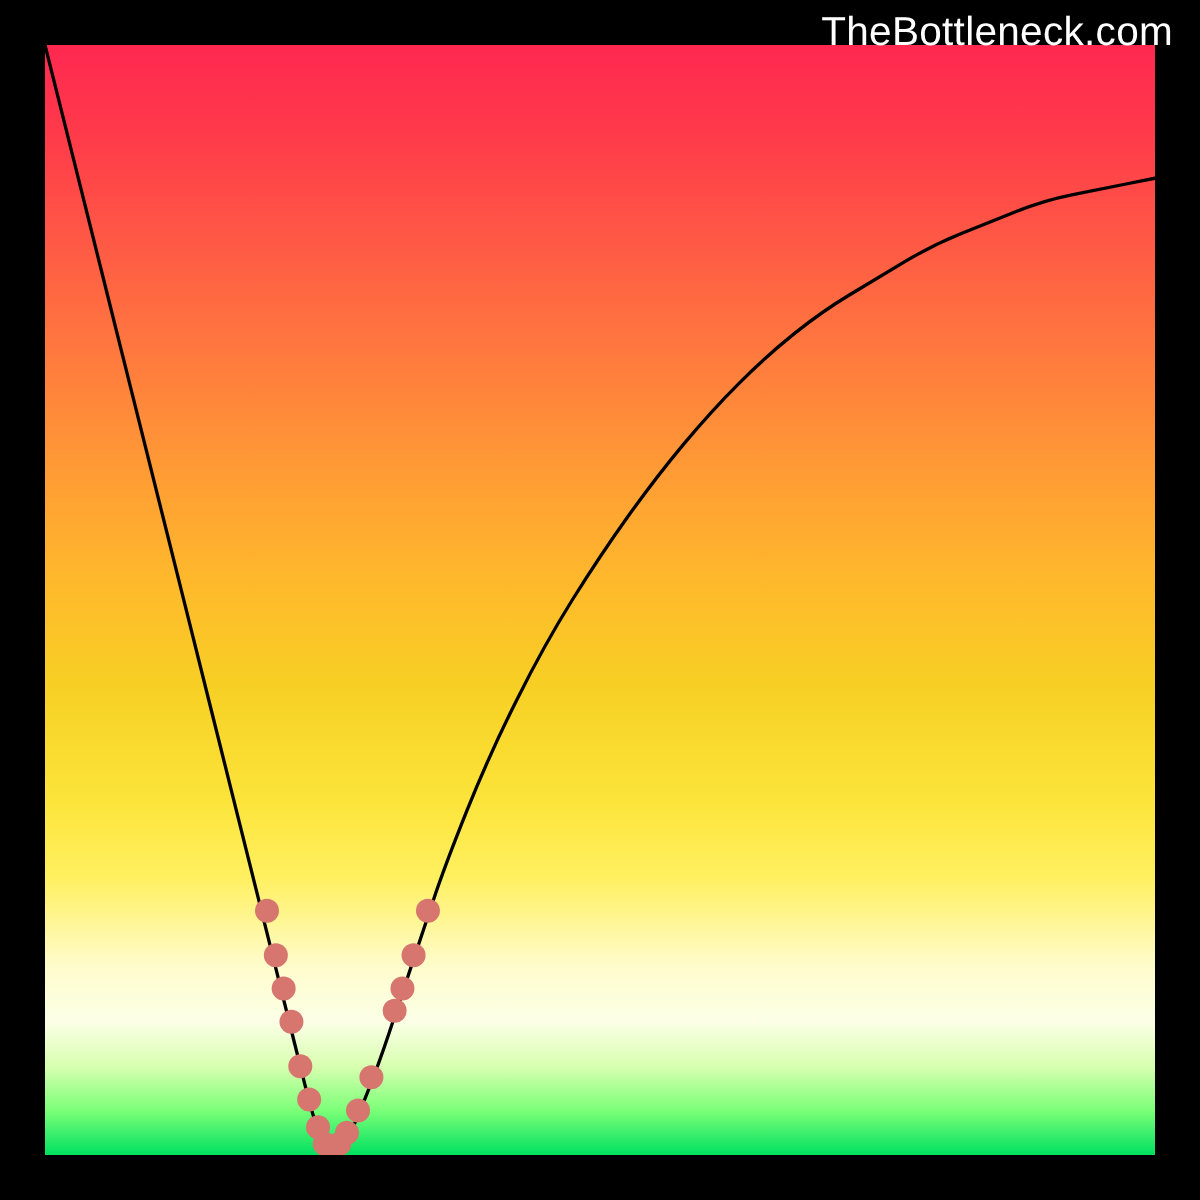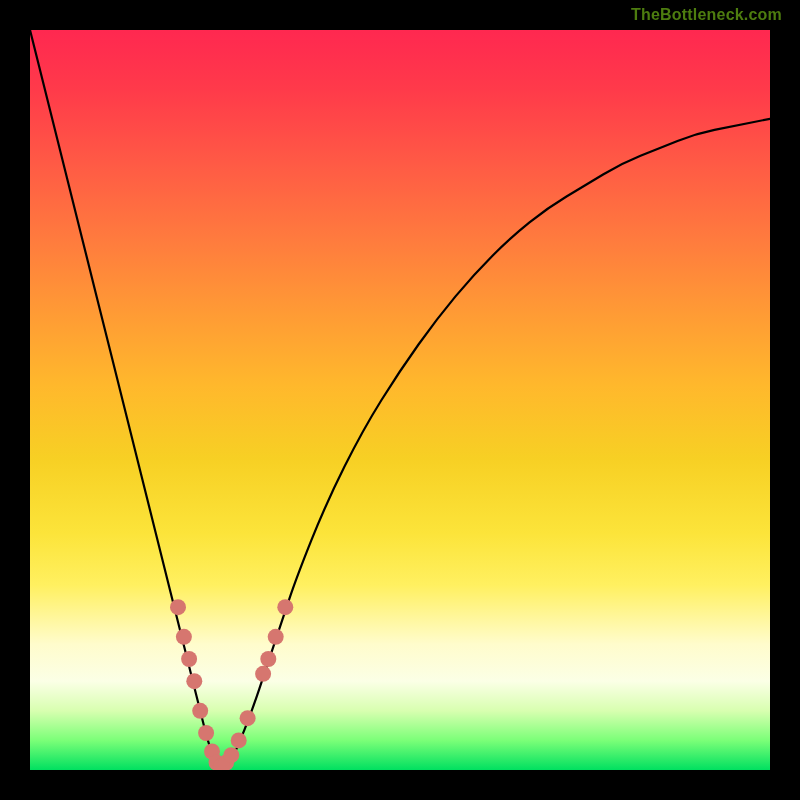--- a/index.html
+++ b/index.html
@@ -45,23 +45,23 @@
     position: absolute;
     left: 0;
     top: 0;
     width: 740px;
     height: 740px;
   }
   .attribution {
     position: absolute;
     right: 18px;
     top: 6px;
-    color: #4d7c0f;
-    font-size: 16px;
-    font-weight: 700;
+    color: #ffffff;
+    font-size: 27px;
+    font-weight: 400;
     letter-spacing: 0.2px;
   }
 </style>
 </head>
 <body>
 
 <div class="frame">
   <div class="plot">
     <svg viewBox="0 0 740 740" preserveAspectRatio="none">
       <path id="curve-path" fill="none" stroke="#000000" stroke-width="2.2" stroke-linecap="round" d="M 0.0 0.0 Q 0.0 0.0 7.4 29.6 Q 14.8 59.2 22.2 88.8 Q 29.6 118.4 37.0 148.0 Q 44.4 177.6 51.8 207.2 Q 59.2 236.8 66.6 266.4 Q 74.0 296.0 81.4 325.6 Q 88.8 355.2 96.2 384.8 Q 103.6 414.4 111.0 444.0 Q 118.4 473.6 125.8 503.2 Q 133.2 532.8 140.6 562.4 Q 148.0 592.0 155.4 621.6 Q 162.8 651.2 166.5 666.0 Q 170.2 680.8 173.9 695.6 Q 177.6 710.4 181.3 721.5 Q 185.0 732.6 188.7 736.3 Q 192.4 740.0 196.1 736.3 Q 199.8 732.6 203.5 725.2 Q 207.2 717.8 214.6 699.3 Q 222.0 680.8 229.4 658.6 Q 236.8 636.4 244.2 614.2 Q 251.6 592.0 259.0 569.8 Q 266.4 547.6 281.2 510.6 Q 296.0 473.6 314.5 436.6 Q 333.0 399.6 351.5 370.0 Q 370.0 340.4 388.5 314.5 Q 407.0 288.6 425.5 266.4 Q 444.0 244.2 462.5 225.7 Q 481.0 207.2 499.5 192.4 Q 518.0 177.6 536.5 166.5 Q 555.0 155.4 573.5 144.3 Q 592.0 133.2 610.5 125.8 Q 629.0 118.4 647.5 111.0 Q 666.0 103.6 684.5 99.9 Q 703.0 96.2 721.5 92.5 T 740.0 88.8"></path>

